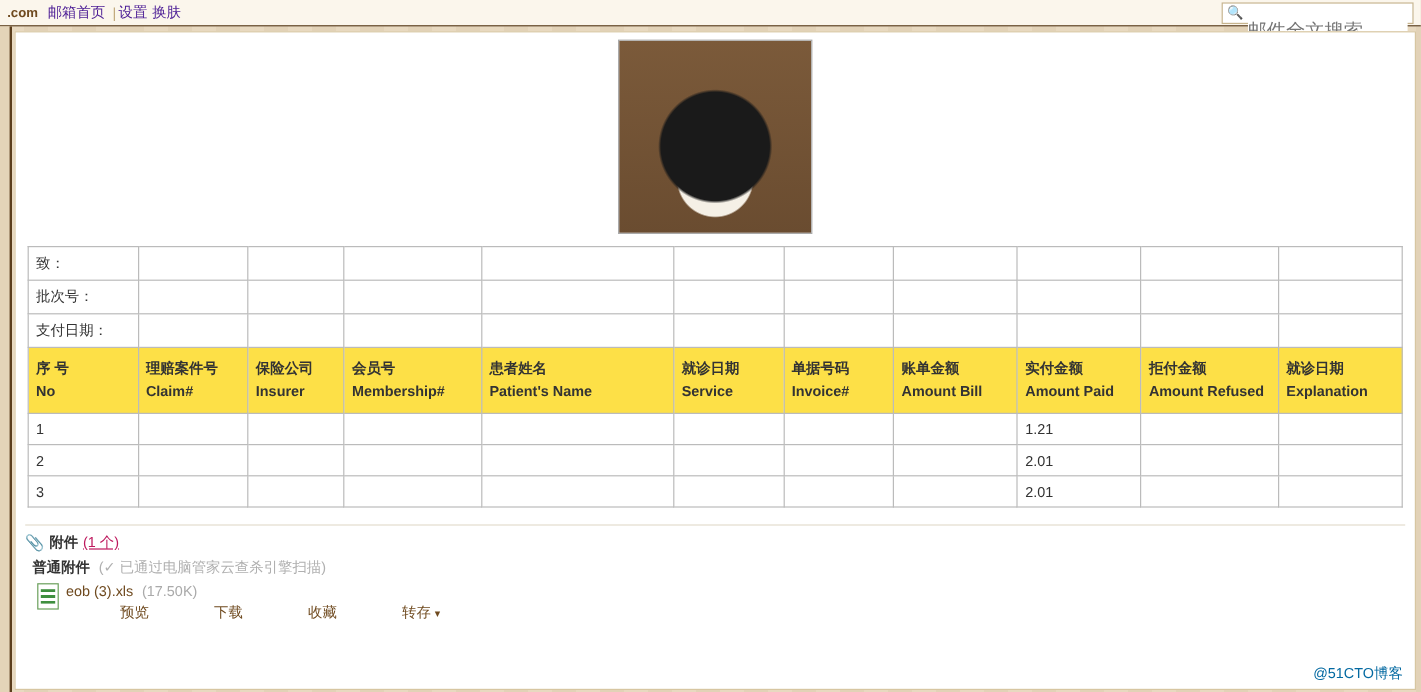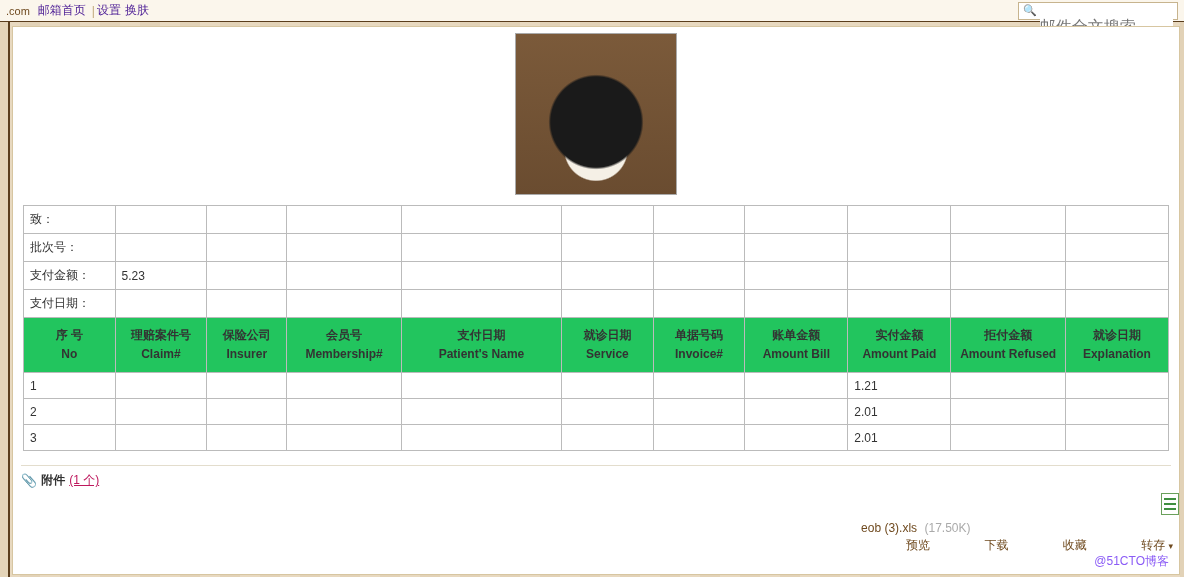--- a/index.html
+++ b/index.html
@@ -8,21 +8,21 @@
     font-family: "Microsoft YaHei", "PingFang SC", Arial, sans-serif;
     font-size: 12px; color: #333;
     background: #e8d9c0;
     background-image: repeating-linear-gradient(90deg,#e8d9c0 0,#e8d9c0 20px,#e2d2b7 20px,#e2d2b7 40px);
   }
   .topbar {
     position: absolute; top: 0; left: 0; right: 0; height: 22px;
     background: #fbf6ec; border-bottom: 1px solid #5a3d1c;
     display: flex; align-items: center; padding: 0 6px;
   }
-  .topbar .logo { color: #6f4a1f; font-weight: normal; margin-right: 8px; font-size: 11px; }
+  .topbar .logo { color: #6f4a1f; font-weight: bold; margin-right: 8px; font-size: 11px; }
   .topbar a { color: #4c1d95; text-decoration: none; margin-right: 4px; font-size: 12px; }
   .topbar .sep { color: #c0a87a; margin: 0 2px; }
   .topbar .spacer { flex: 1; }
   .searchbox {
     display: flex; align-items: center; background: #fff; border: 1px solid #c7b48e;
     height: 18px; padding: 0 4px; width: 160px;
   }
   .searchbox input {
     border: none; outline: none; width: 100%; font-size: 16px; color: #999; margin-top: 32px;
   }
@@ -52,53 +52,53 @@
 
   table.info {
     width: calc(100% - 20px); margin: 0 10px; border-collapse: collapse;
     table-layout: fixed;
   }
   table.info td, table.info th {
     border: 1px solid #bbb; padding: 5px 6px; font-size: 12px; height: 26px;
     vertical-align: middle; text-align: left; color: #333;
   }
   table.info th.hdr {
-    text-align: center; font-weight: bold; background: #22c55e;
+    text-align: left; font-weight: bold; background: #fde047;
     padding-top: 8px; padding-bottom: 8px; line-height: 1.6;
   }
   table.info th.hdr .en { font-weight: bold; display: block; }
   table.info td.label { white-space: nowrap; }
   table.info td.num { text-align: left; }
 
   .attach-bar {
     margin: 14px 8px 4px 8px; border-top: 1px solid #e3ddcd; padding-top: 6px;
     color: #333; display: flex; align-items: center; gap: 4px;
   }
   .attach-bar .clip { color: #6a8fbd; font-size: 13px; }
   .attach-bar b { font-weight: bold; }
   .attach-bar .cnt { color: #be185d; text-decoration: underline; }
   .attach-note { margin: 4px 0 2px 14px; color: #333; font-size: 12px; }
   .attach-note .scan { color: #b0b0b0; margin-left: 4px; }
-  .attach-file { margin: 4px 0 0 18px; display: flex; align-items: flex-end; gap: 6px; flex-direction: column; }
+  .attach-file { margin: 4px 0 0 18px; display: flex; align-items: flex-start; gap: 6px; }
   .xls-icon {
     width: 18px; height: 22px; background: #fff; border: 1px solid #6aa05b;
     position: relative;
   }
   .xls-icon::before {
     content: ""; position: absolute; left: 2px; right: 2px; top: 4px; bottom: 4px;
     background: repeating-linear-gradient(#3f8f3f 0 2px, #fff 2px 5px);
   }
   .attach-meta .fname { color: #6f4a1f; }
   .attach-meta .fsize { color: #aaa; margin-left: 4px; }
   .attach-actions { margin-top: 2px; }
   .attach-actions a { color: #6f4a1f; text-decoration: none; margin-right: 6px; font-size: 12px; margin-left: 45px; }
   .caret { font-size: 9px; color: #6f4a1f; }
 
   .watermark {
-    position: absolute; right: 10px; bottom: 4px; color: #8b5cf6; font-size: 12px;
+    position: absolute; right: 10px; bottom: 4px; color: #0369a1; font-size: 12px;
   }
 </style>
 </head>
 <body>
 
 <div class="topbar">
   <span class="logo">.com</span>
   <a href="#">邮箱首页</a>
   <span class="sep">|</span>
   <a href="#">设置</a>
@@ -152,52 +152,39 @@
           <td></td>
       <td></td>
           <td></td>
       <td></td>
           <td></td>
       <td></td>
           <td></td>
       <td></td>
     </tr>
     <tr>
-      <td class="label">支付金额：</td>
-      <td>5.23</td>
-      <td></td>
-          <td></td>
-      <td></td>
-          <td></td>
-      <td></td>
-          <td></td>
-      <td></td>
-          <td></td>
-      <td></td>
-    </tr>
-    <tr>
       <td class="label">支付日期：</td>
       <td></td>
           <td></td>
       <td></td>
           <td></td>
       <td></td>
           <td></td>
       <td></td>
           <td></td>
       <td></td>
           <td></td>
     </tr>
 
     <tr>
       <th class="hdr"><span>序 号</span><span class="en">No</span></th>
       <th class="hdr"><span>理赔案件号</span><span class="en">Claim#</span></th>
       <th class="hdr"><span>保险公司</span><span class="en">Insurer</span></th>
       <th class="hdr"><span>会员号</span><span class="en">Membership#</span></th>
-      <th class="hdr"><span>支付日期</span><span class="en">Patient's Name</span></th>
+      <th class="hdr"><span>患者姓名</span><span class="en">Patient's Name</span></th>
       <th class="hdr"><span>就诊日期</span><span class="en">Service</span></th>
       <th class="hdr"><span>单据号码</span><span class="en">Invoice#</span></th>
       <th class="hdr"><span>账单金额</span><span class="en">Amount Bill</span></th>
       <th class="hdr"><span>实付金额</span><span class="en">Amount Paid</span></th>
       <th class="hdr"><span>拒付金额</span><span class="en">Amount Refused</span></th>
       <th class="hdr"><span>就诊日期</span><span class="en">Explanation</span></th>
     </tr>
 
     <tr>
       <td class="num">1</td>
@@ -238,20 +225,24 @@
       <td></td>
       <td></td>
     </tr>
   </tbody>
     </table>
 
   <div class="attach-bar">
     <span class="clip">📎</span>
     <b>附件</b>
     <span class="cnt">(1 个)</span>
+  </div>
+  <div class="attach-note">
+    <b>普通附件</b>
+    <span class="scan">(✓ 已通过电脑管家云查杀引擎扫描)</span>
   </div>
   <div class="attach-file">
     <div class="xls-icon"></div>
     <div class="attach-meta">
       <div>
         <span class="fname">eob (3).xls</span>
         <span class="fsize">(17.50K)</span>
       </div>
       <div class="attach-actions">
         <a href="#">预览</a>

